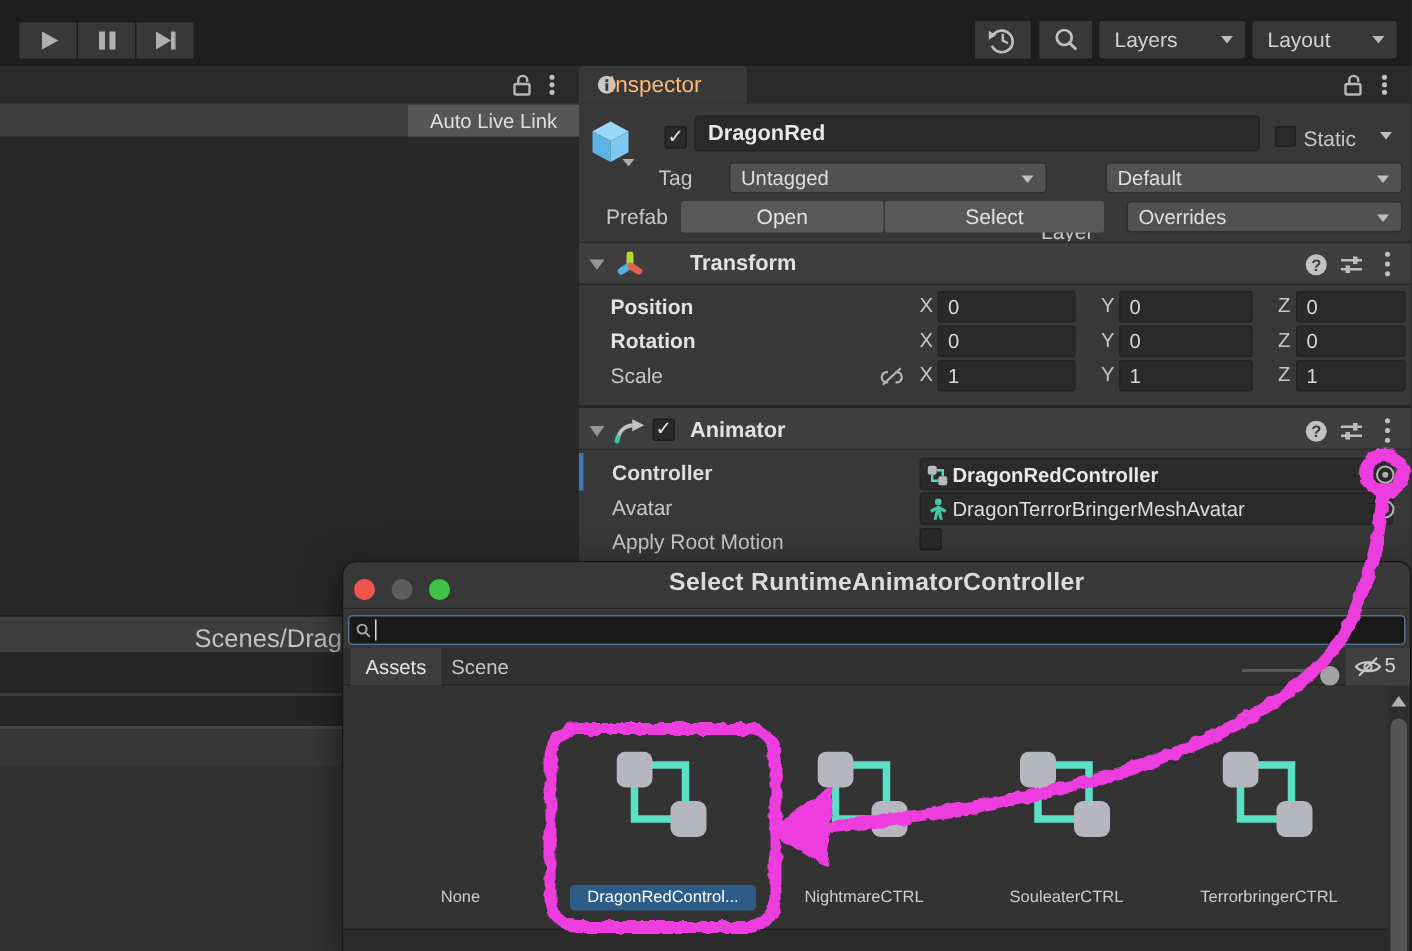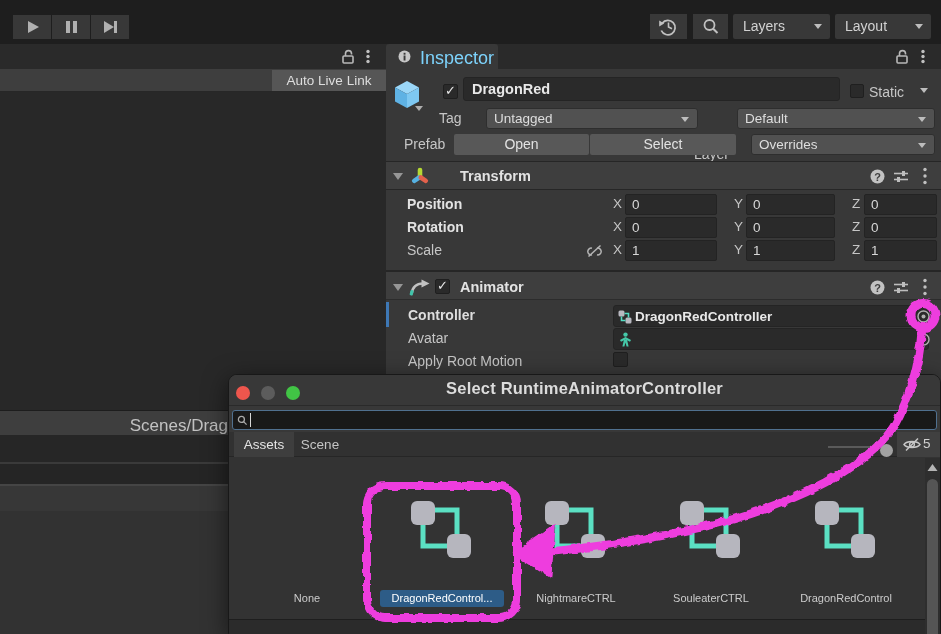--- a/index.html
+++ b/index.html
@@ -143,21 +143,21 @@
   </div>
 
   <div id="inspector" class="abs">
     <div id="ins-tabwell">
       <div id="ins-tab">
         <svg style="position:absolute;left:12px;top:6px" width="13" height="13">
             <circle cx="6.5" cy="6.5" r="6" fill="#c6c6c6"></circle>
             <rect x="5.6" y="5.5" width="1.9" height="5" fill="#383838"></rect>
             <rect x="5.6" y="2.8" width="1.9" height="1.9" fill="#383838"></rect>
           </svg>
-        <span style="position:absolute;left:34px;top:4px;font-size:18px;color:#7dd3fc;">Inspector</span>
+        <span style="position:absolute;left:20px;top:4px;font-size:15px;color:#fdba74;">Inspector</span>
       </div>
       <svg style="position:absolute;left:509px;top:5px" width="14" height="15" viewBox="0 0 14 15">
         <rect x="2" y="7" width="10" height="7" rx="1" stroke="#b8b8b8" stroke-width="1.6" fill="none"></rect>
         <path d="M 4.5 7 L 4.5 4.6 A 3 3 0 0 1 10.5 4.6 L 10.5 5.6" stroke="#b8b8b8" stroke-width="1.6" fill="none"></path>
       </svg>
       <svg style="position:absolute;left:533px;top:5px" width="8" height="15">
           <circle cx="4" cy="2.5" r="1.7" fill="#c0c0c0"></circle>
           <circle cx="4" cy="7.5" r="1.7" fill="#c0c0c0"></circle>
           <circle cx="4" cy="12.5" r="1.7" fill="#c0c0c0"></circle>
         </svg>
@@ -288,20 +288,21 @@
           <circle cx="6.5" cy="6.5" r="2" fill="#b0b0b0"></circle>
         </svg>
     </div>
     <div class="lbl" style="left:22px;top:286px;">Avatar</div>
     <div class="field" style="left:227px;top:284px;width:316px;height:22px;">
       <svg style="position:absolute;left:5px;top:3px" width="13" height="15" viewBox="0 0 13 15">
         <circle cx="6.5" cy="2.6" r="2.2" fill="#45c8a8"></circle>
         <path d="M 6.5 5 L 1 8 L 2 9.8 L 6.5 7.6 L 11 9.8 L 12 8 Z" fill="#45c8a8"></path>
         <path d="M 5 7.5 L 3.4 14.5 L 5.4 14.5 L 6.5 10.5 L 7.6 14.5 L 9.6 14.5 L 8 7.5 Z" fill="#45c8a8"></path>
       </svg>
+      <span style="position:absolute;left:21px;top:3px;color:#dcdcdc;font-size:13.5px;">DragonTerrorBringerMeshAvatar</span>
       <svg style="position:absolute;left:303px;top:4px" width="13" height="13">
           <circle cx="6.5" cy="6.5" r="5.5" stroke="#b0b0b0" stroke-width="1.4" fill="none"></circle>
           <circle cx="6.5" cy="6.5" r="2" fill="#b0b0b0"></circle>
         </svg>
     </div>
     <div class="lbl" style="left:22px;top:309px;">Apply Root Motion</div>
     <div class="chk" style="left:227px;top:308px;"></div>
   </div>
 
   <div id="popup" class="abs">
@@ -332,21 +333,21 @@
           <line x1="4" y1="14.5" x2="16" y2="2.5" stroke="#c8c8c8" stroke-width="1.4"></line>
         </svg>
         <span style="position:absolute;left:26px;top:4px;color:#d2d2d2;font-size:13.5px;">5</span>
       </div>
     </div>
     <div id="pop-content">
       <div class="itemlabel" style="left:48px;width:60px;">None</div>
       <div class="itemlabel" style="left:151px;width:124px;background:#2d5c87;border-radius:3px;color:#ffffff;">DragonRedControl...</div>
       <div class="itemlabel" style="left:297px;width:100px;">NightmareCTRL</div>
       <div class="itemlabel" style="left:432px;width:100px;">SouleaterCTRL</div>
-      <div class="itemlabel" style="left:557px;width:120px;">DragonRedControl</div>
+      <div class="itemlabel" style="left:557px;width:120px;">TerrorbringerCTRL</div>
       <svg class="cicon" style="left:182px;" width="61" height="59" viewBox="0 0 61 59">
           <g>
         <path d="M 22 9 L 46 9 L 46 35" fill="none" stroke="#5be0c3" stroke-width="5"></path>
         <path d="M 12 22 L 12 45 L 38 45" fill="none" stroke="#5be0c3" stroke-width="5"></path>
         <rect x="0" y="0" width="24" height="24" rx="6" fill="#b6b6be"></rect>
         <rect x="36" y="33" width="24" height="24" rx="6" fill="#b6b6be"></rect>
       </g>
         </svg>
       <svg class="cicon" style="left:316px;" width="61" height="59" viewBox="0 0 61 59">
           <g>

